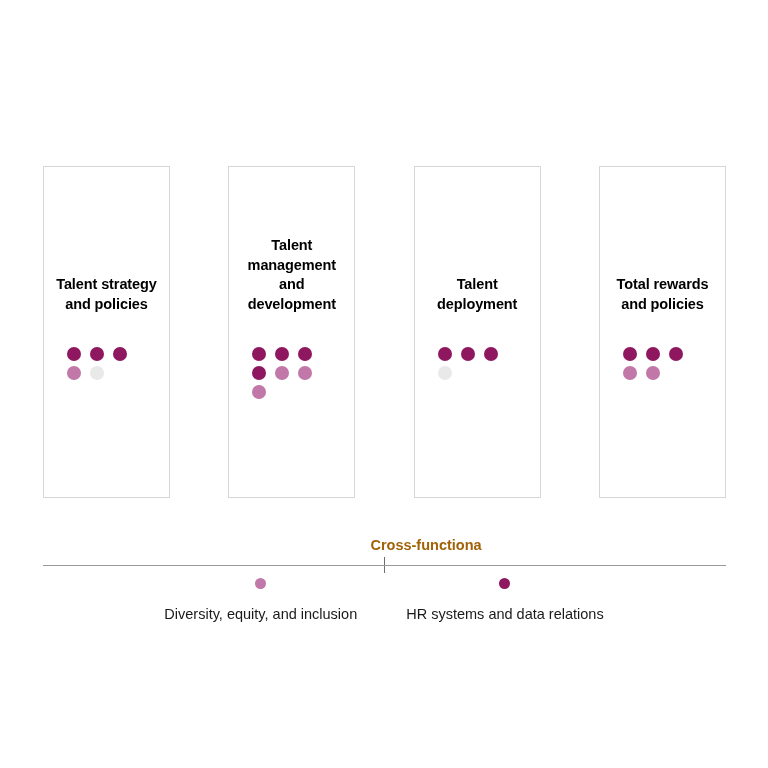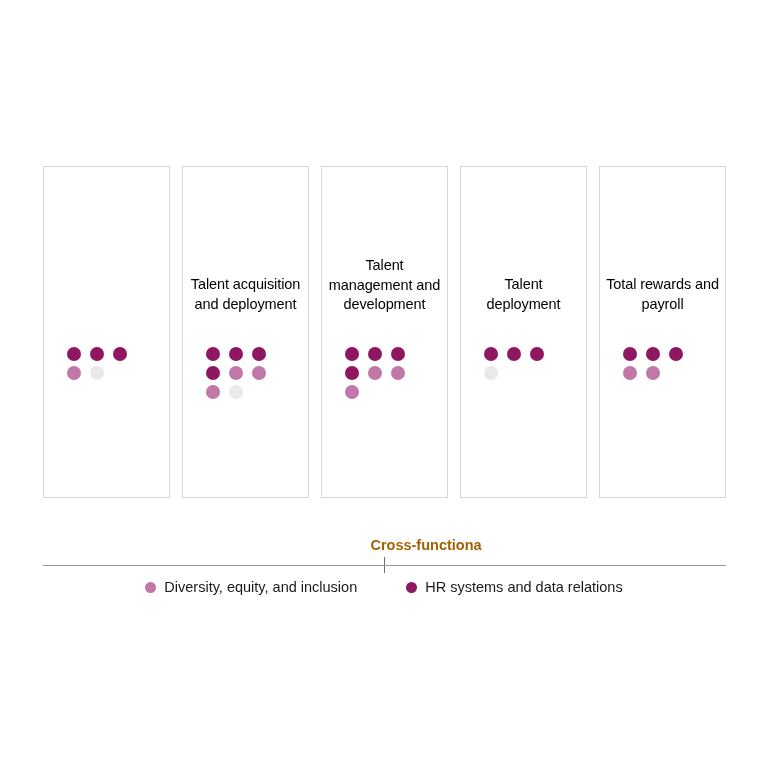--- a/index.html
+++ b/index.html
@@ -51,21 +51,21 @@
 
   .pillar-title {
     position: absolute;
     left: 6px;
     right: 6px;
     top: 50%;
     transform: translateY(-100%);
     margin-top: -18px;
     text-align: center;
     font-size: 14.5px;
-    font-weight: normal;
+    font-weight: bold;
     line-height: 19.5px;
     color: #000000;
     letter-spacing: -0.1px;
   }
 
   .dot-grid {
     position: absolute;
     left: 0;
     right: 0;
     top: 180px;
@@ -139,22 +139,23 @@
     top: 578px;
     width: 768px;
     display: flex;
     flex-direction: row;
     justify-content: center;
     align-items: center;
   }
 
   .legend-entry {
     display: flex;
-    align-items: center;
-    gap: 8px;
+    flex-direction: column;
+    align-items: center;
+    gap: 16px;
   }
   .legend-entry.first { margin-right: 49px; }
 
   .legend-swatch {
     width: 11px;
     height: 11px;
     border-radius: 50%;
     flex: 0 0 auto;
   }
   .legend-swatch.pink { background: #C177A7; }
@@ -167,84 +168,66 @@
     white-space: nowrap;
   }
 </style>
 </head>
 <body>
 
 <div id="figure">
 
   <div id="cards-row">
       <div class="pillar-card">
+        <div class="pillar-title">Talent strategy and policies</div>
         <div class="dot-grid">
           <div class="dot-row">
             <span class="dot dark"></span>
             <span class="dot dark"></span>
             <span class="dot dark"></span>
           </div>
           <div class="dot-row">
             <span class="dot pink"></span>
             <span class="dot gray"></span>
           </div>
         </div>
       </div>
       <div class="pillar-card">
-        <div class="pillar-title">Talent acquisition and deployment</div>
-        <div class="dot-grid">
-          <div class="dot-row">
-            <span class="dot dark"></span>
-            <span class="dot dark"></span>
-            <span class="dot dark"></span>
-          </div>
-          <div class="dot-row">
-            <span class="dot dark"></span>
-            <span class="dot pink"></span>
-            <span class="dot pink"></span>
-          </div>
-          <div class="dot-row">
-            <span class="dot pink"></span>
+        <div class="pillar-title">Talent management and development</div>
+        <div class="dot-grid">
+          <div class="dot-row">
+            <span class="dot dark"></span>
+            <span class="dot dark"></span>
+            <span class="dot dark"></span>
+          </div>
+          <div class="dot-row">
+            <span class="dot dark"></span>
+            <span class="dot pink"></span>
+            <span class="dot pink"></span>
+          </div>
+          <div class="dot-row">
+            <span class="dot pink"></span>
+          </div>
+        </div>
+      </div>
+      <div class="pillar-card">
+        <div class="pillar-title">Talent deployment</div>
+        <div class="dot-grid">
+          <div class="dot-row">
+            <span class="dot dark"></span>
+            <span class="dot dark"></span>
+            <span class="dot dark"></span>
+          </div>
+          <div class="dot-row">
             <span class="dot gray"></span>
           </div>
         </div>
       </div>
       <div class="pillar-card">
-        <div class="pillar-title">Talent management and development</div>
-        <div class="dot-grid">
-          <div class="dot-row">
-            <span class="dot dark"></span>
-            <span class="dot dark"></span>
-            <span class="dot dark"></span>
-          </div>
-          <div class="dot-row">
-            <span class="dot dark"></span>
-            <span class="dot pink"></span>
-            <span class="dot pink"></span>
-          </div>
-          <div class="dot-row">
-            <span class="dot pink"></span>
-          </div>
-        </div>
-      </div>
-      <div class="pillar-card">
-        <div class="pillar-title">Talent deployment</div>
-        <div class="dot-grid">
-          <div class="dot-row">
-            <span class="dot dark"></span>
-            <span class="dot dark"></span>
-            <span class="dot dark"></span>
-          </div>
-          <div class="dot-row">
-            <span class="dot gray"></span>
-          </div>
-        </div>
-      </div>
-      <div class="pillar-card">
-        <div class="pillar-title">Total rewards and payroll</div>
+        <div class="pillar-title">Total rewards and policies</div>
         <div class="dot-grid">
           <div class="dot-row">
             <span class="dot dark"></span>
             <span class="dot dark"></span>
             <span class="dot dark"></span>
           </div>
           <div class="dot-row">
             <span class="dot pink"></span>
             <span class="dot pink"></span>
           </div>

